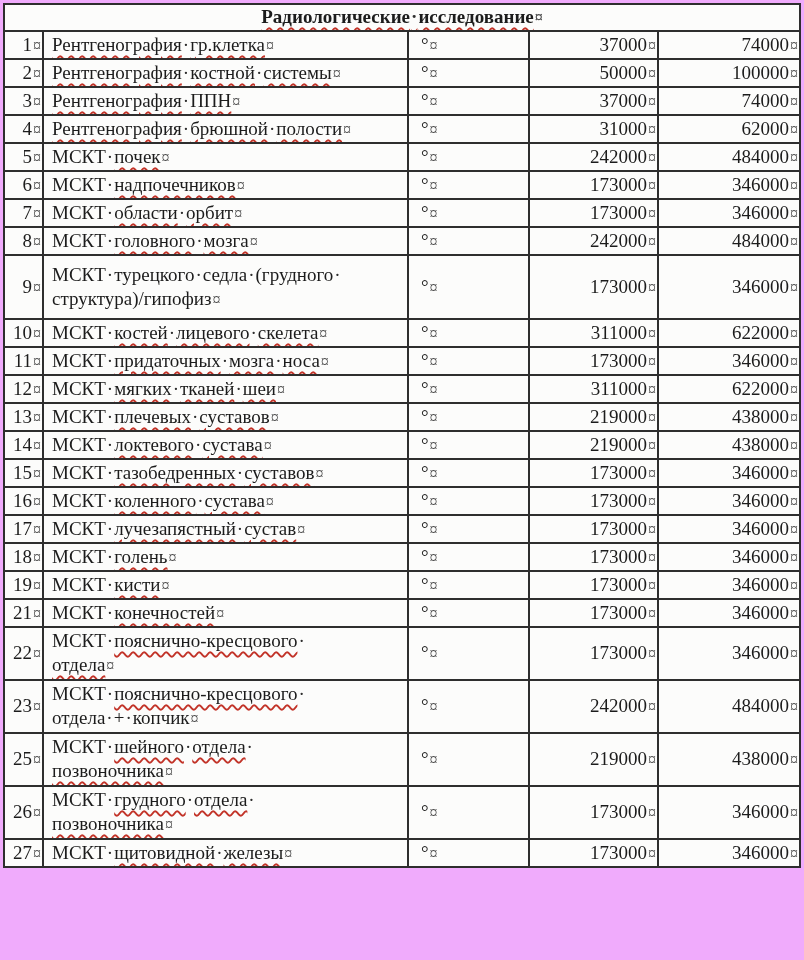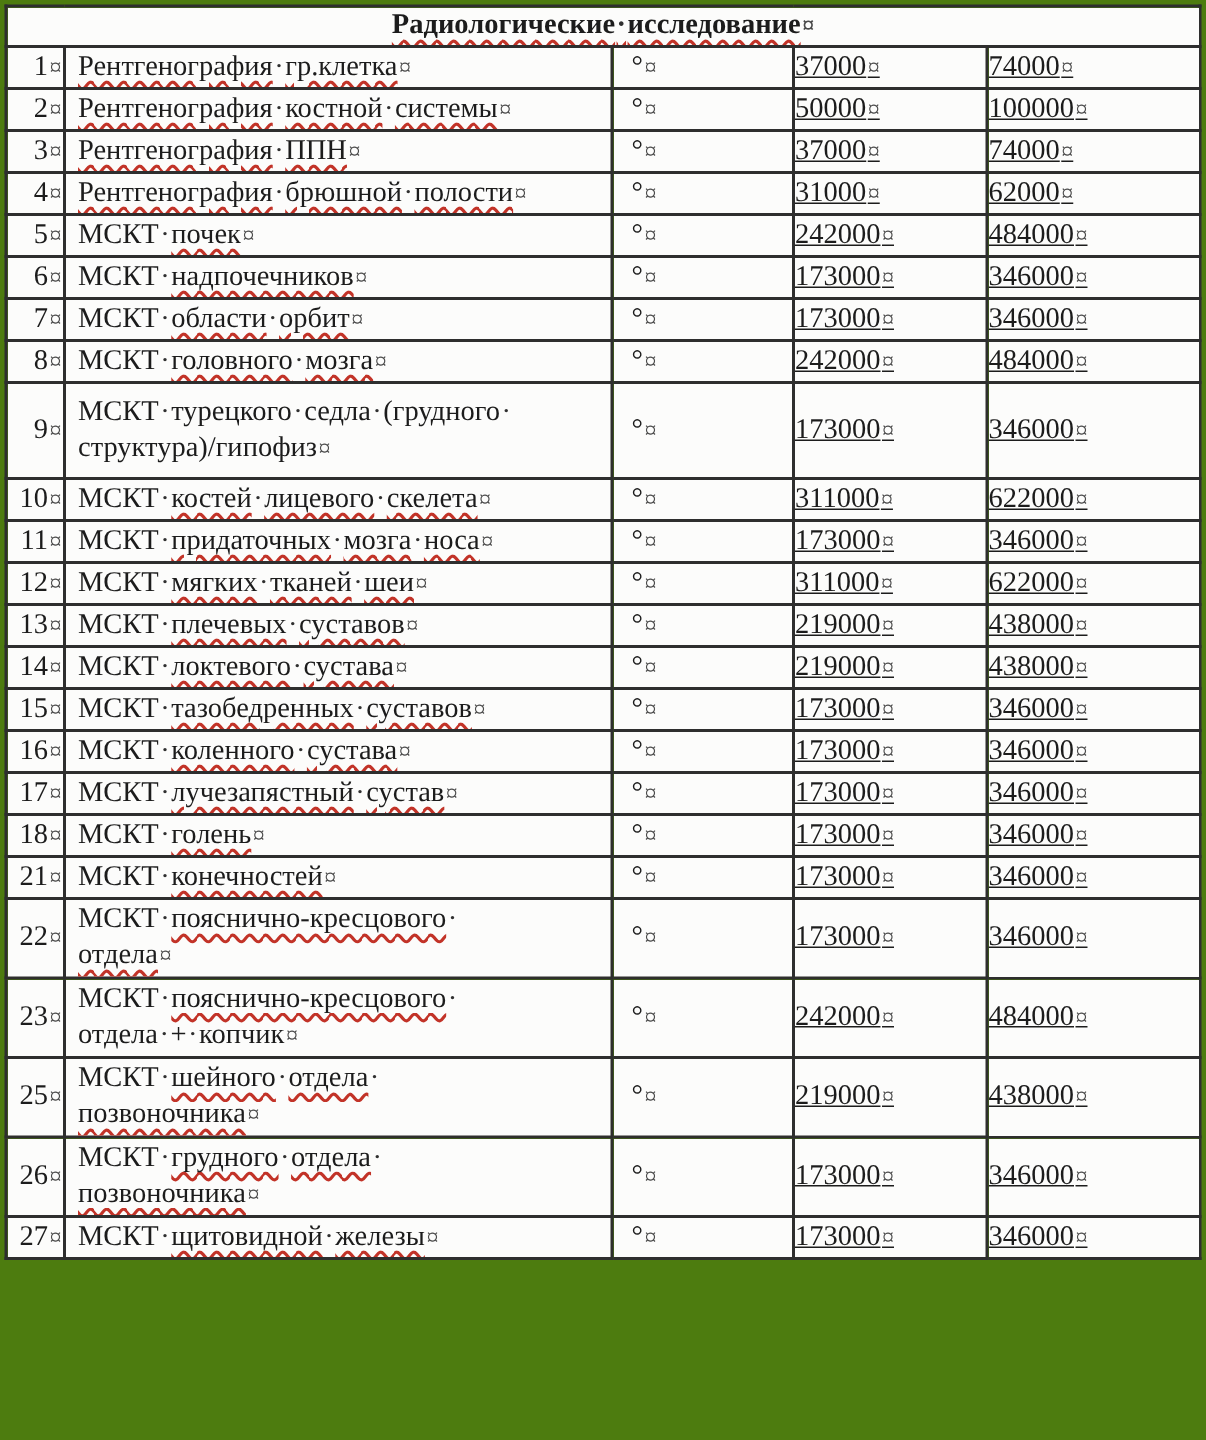--- a/index.html
+++ b/index.html
@@ -2,21 +2,21 @@
 <html><head>
 <meta charset="utf-8">
 <style>
   html,body{margin:0;padding:0;background:#ffffff;}
   body{width:804px;height:960px;overflow:hidden;}
   .page{
     position:relative;
     width:804px;height:960px;
     box-sizing:border-box;
     padding:3px 0 0 3px;
-    background:#4d7c0f;
+    background:#f0abfc;
     font-family:"Liberation Serif", serif;
     color:#1c1c1c;
   }
   table.price{
     border-collapse:collapse;
     table-layout:fixed;
     width:796px;
   }
   col.c-num{width:39px;}
   col.c-name{width:365px;}
@@ -36,21 +36,21 @@
   tr.h-s td{height:26px;}
   tr.h-d td{height:51px;}
   tr.h-t td{height:62px;}
   td.hdr{
     text-align:center;
     font-weight:bold;
   }
   td.num{text-align:right;padding-right:1px;}
   td.name{padding-left:8px;padding-right:2px;margin-top:22px;}
   td.deg{padding-left:12px;}
-  td.price{text-align:left;padding-right:18px;text-decoration:underline;}
+  td.price{text-align:right;padding-right:1px;}
   .wv{
     text-decoration:underline;
     text-decoration-style:wavy;
     text-decoration-color:#c23328;
     text-decoration-thickness:1.5px;
     text-underline-offset:4px;
   }
   .dot{color:#2f2f2f;margin:0 1px;}
   .mk{color:#4a4a4a;font-size:16px;margin-left:1px;}
   td.rowend{position:relative;}
@@ -191,20 +191,27 @@
           <td class="price rowend"><span>346000</span><span class="mk">¤</span></td>
         </tr>
         <tr class="h-s">
           <td class="num"><span>18</span><span class="mk">¤</span></td>
           <td class="name"><span>МСКТ</span><span class="dot">·</span><span class="wv">голень</span><span class="mk">¤</span></td>
           <td class="deg"><span>°</span><span class="mk">¤</span></td>
           <td class="price"><span>173000</span><span class="mk">¤</span></td>
           <td class="price rowend"><span>346000</span><span class="mk">¤</span></td>
         </tr>
         <tr class="h-s">
+          <td class="num"><span>19</span><span class="mk">¤</span></td>
+          <td class="name"><span>МСКТ</span><span class="dot">·</span><span class="wv">кисти</span><span class="mk">¤</span></td>
+          <td class="deg"><span>°</span><span class="mk">¤</span></td>
+          <td class="price"><span>173000</span><span class="mk">¤</span></td>
+          <td class="price rowend"><span>346000</span><span class="mk">¤</span></td>
+        </tr>
+        <tr class="h-s">
           <td class="num"><span>21</span><span class="mk">¤</span></td>
           <td class="name"><span>МСКТ</span><span class="dot">·</span><span class="wv">конечностей</span><span class="mk">¤</span></td>
           <td class="deg"><span>°</span><span class="mk">¤</span></td>
           <td class="price"><span>173000</span><span class="mk">¤</span></td>
           <td class="price rowend"><span>346000</span><span class="mk">¤</span></td>
         </tr>
         <tr class="h-d">
           <td class="num"><span>22</span><span class="mk">¤</span></td>
           <td class="name"><span>МСКТ</span><span class="dot">·</span><span class="wv">пояснично-кресцового</span><span class="dot">·</span><br><span class="wv">отдела</span><span class="mk">¤</span></td>
           <td class="deg"><span>°</span><span class="mk">¤</span></td>

